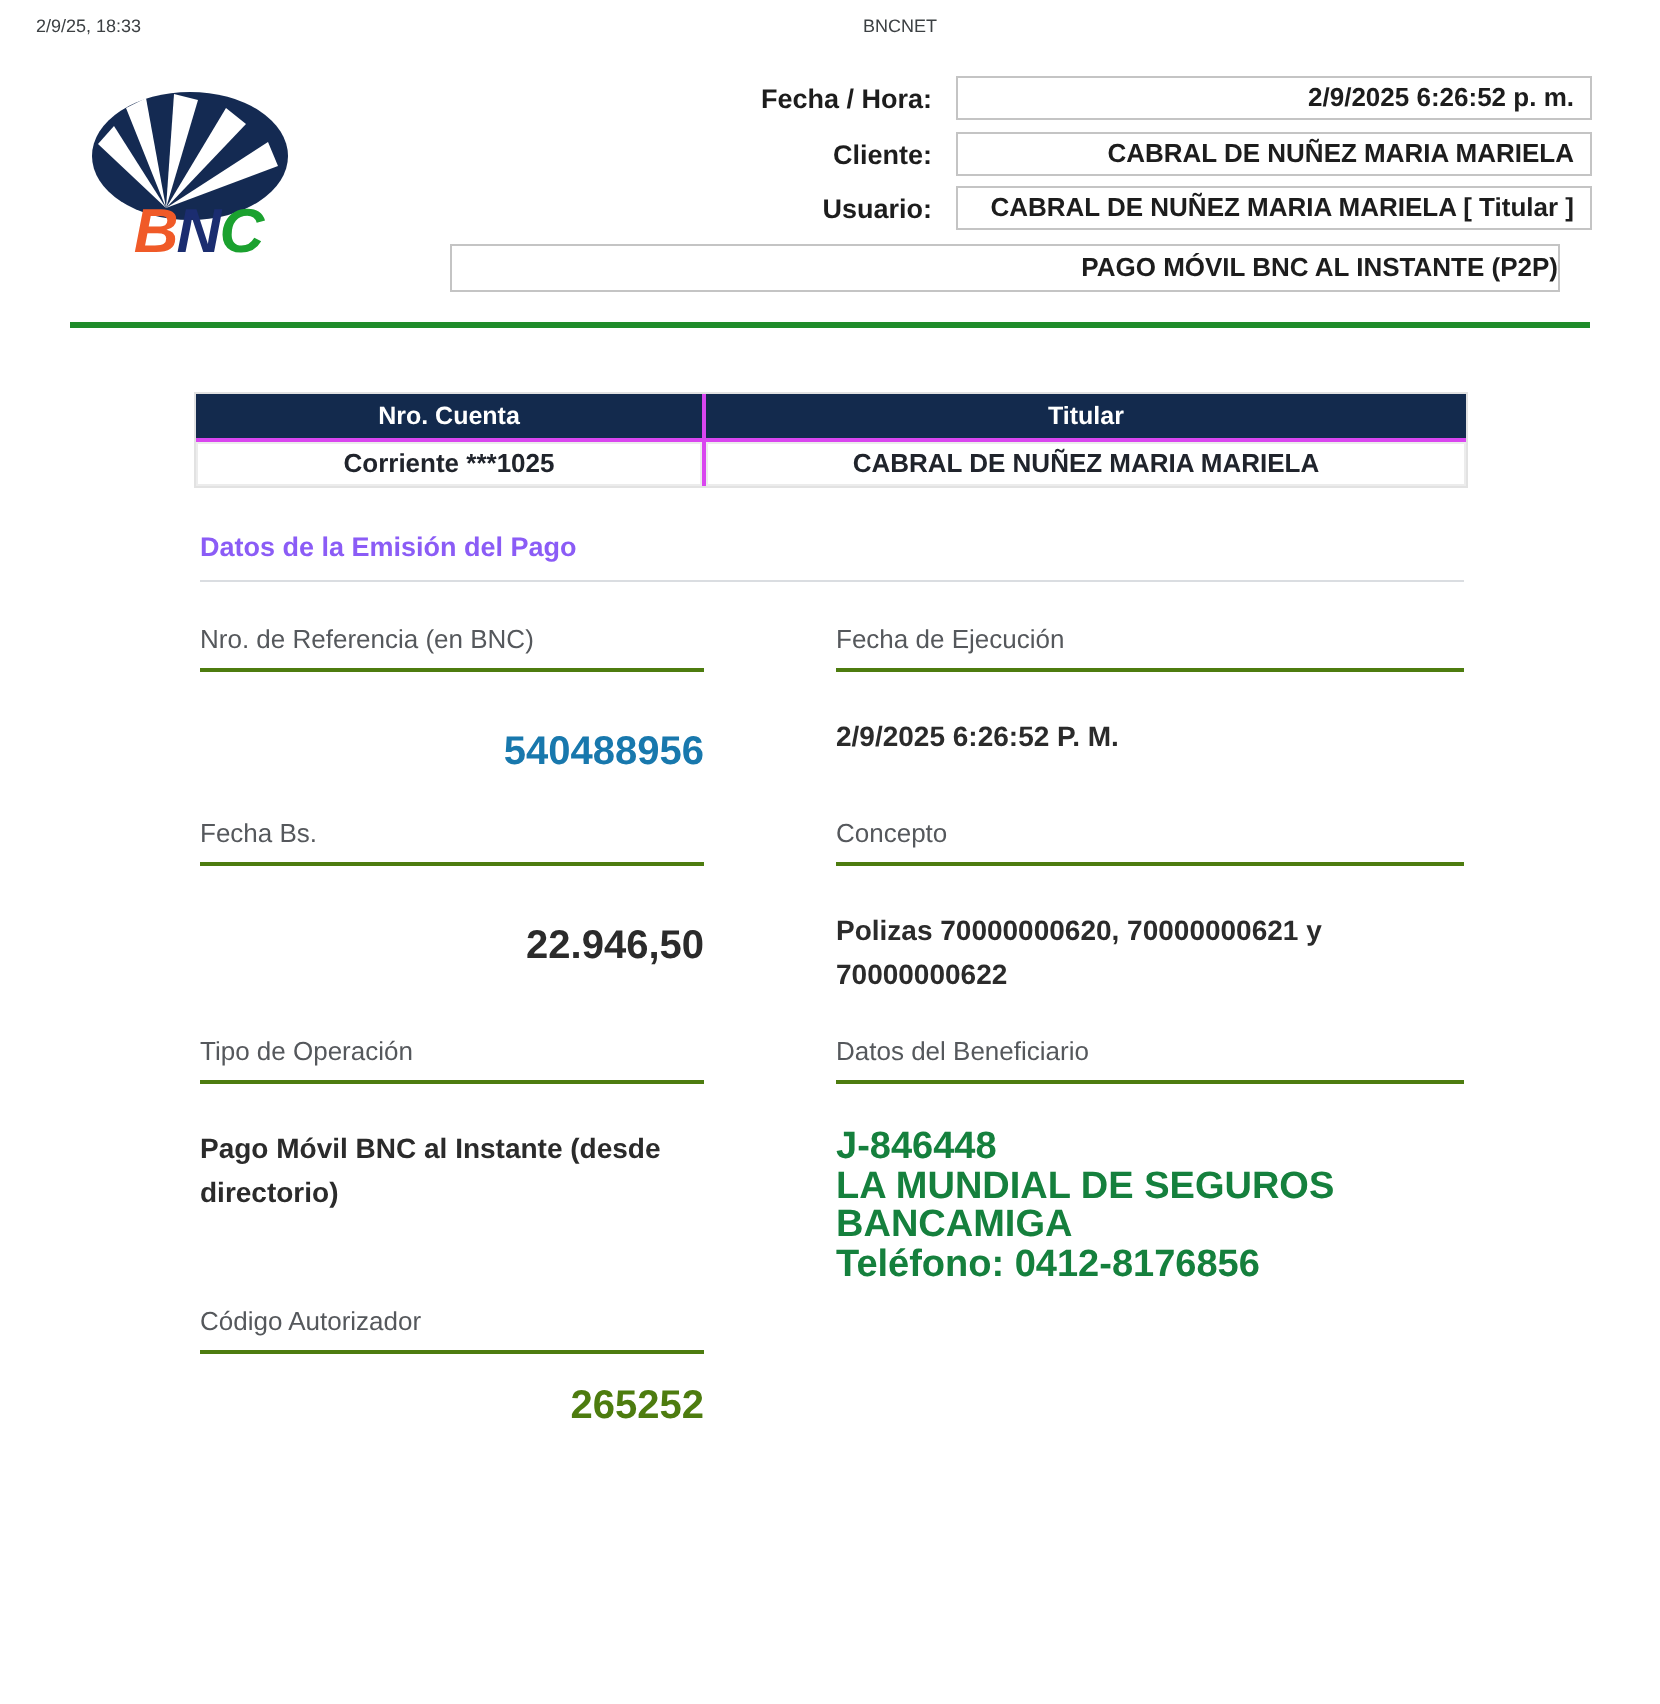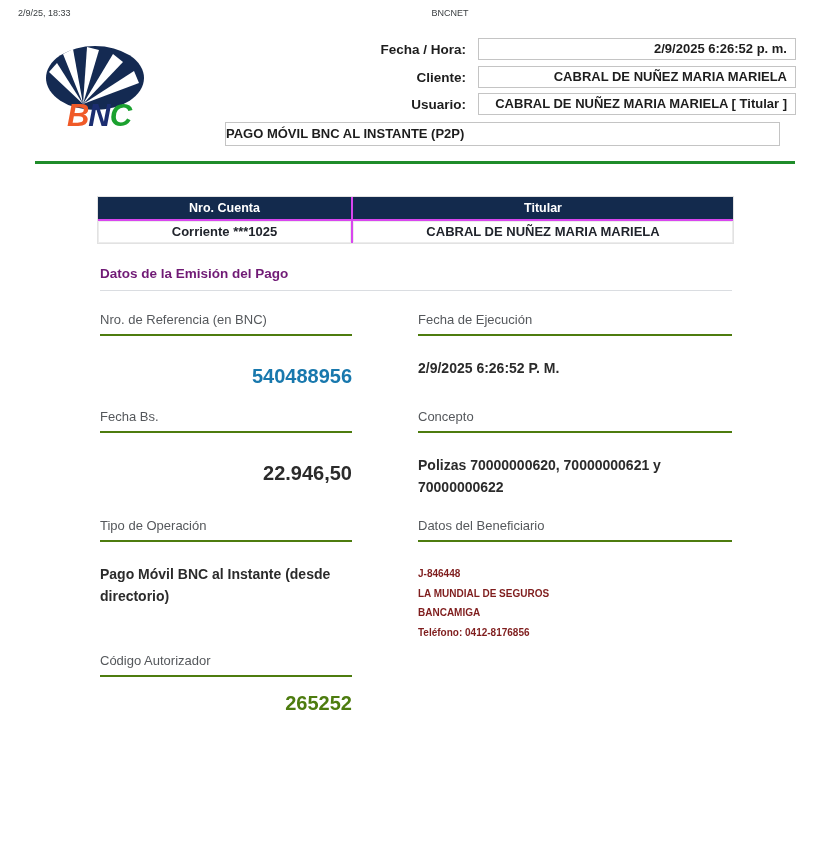--- a/index.html
+++ b/index.html
@@ -22,46 +22,46 @@
   .logo-b{color:#f05a28;}
   .logo-n{color:#1b2d70;}
   .logo-c{color:#1ba12f;}
 
   
   .hdr-row{position:absolute;left:280px;width:516px;height:22px;display:flex;align-items:center;}
   .hdr-row .lbl{width:186px;text-align:right;font-weight:bold;font-size:13.5px;color:#1d1d1d;padding-right:12px;flex:none;}
   .hdr-row .box{flex:1;border:1px solid #c4c4c4;height:20px;line-height:20px;text-align:right;
     padding:0 8px;font-weight:bold;font-size:13px;color:#1d1d1d;background:#fff;white-space:nowrap;overflow:hidden;}
   .trx-box{position:absolute;left:225px;top:122px;width:553px;height:22px;border:1px solid #c4c4c4;
-    line-height:22px;text-align:left;font-weight:bold;font-size:13px;color:#1d1d1d;background:#fff;}
+    line-height:22px;text-align:right;font-weight:bold;font-size:13px;color:#1d1d1d;background:#fff;}
   .green-rule{position:absolute;left:35px;top:161px;width:760px;height:3px;background:#1f8c2a;}
 
   
   .acct-table{position:absolute;left:97px;top:196px;width:635px;border:1px solid #e2e2e2;background:#ffffff;}
   .acct-grid{display:grid;grid-template-columns:253px 1fr;gap:2px;background:#d946ef;}
   .acct-th{background:#132a4d;color:#ffffff;font-weight:bold;font-size:12.5px;text-align:center;
     height:22px;line-height:22px;}
   .acct-td{background:#ffffff;border:1px solid #ececec;color:#20242c;font-weight:bold;font-size:13px;
     text-align:center;height:20px;line-height:20px;}
 
   
   .section-title{position:absolute;left:100px;top:266px;width:632px;border-bottom:1px solid #dadde1;
-    padding-bottom:9px;font-weight:bold;font-size:13.5px;color:#701a75;}
+    padding-bottom:9px;font-weight:bold;font-size:13.5px;color:#8b5cf6;}
 
   
   .field{position:absolute;}
   .field .flabel{font-size:13px;color:#55585c;padding-bottom:7px;border-bottom:2px solid #4d7c0f;}
   .fval{font-weight:bold;font-size:14px;color:#2b2b2b;line-height:1.55;}
   .fval.big{font-size:20px;line-height:1;}
   .fval.right{text-align:right;}
   .fval.blue{color:#1878ad;}
   .fval.green{color:#4d7c0f;margin-top:16px;}
   .mt-lg{margin-top:30px;}
   .mt-md{margin-top:22px;}
-  .benef-line{font-weight:bold;font-size:10px;color:#7f1d1d;line-height:19.5px;}
+  .benef-line{font-weight:bold;font-size:19px;color:#15803d;line-height:19.5px;}
 
   .f-ref{left:100px;top:312px;width:252px;}
   .f-fecha{left:418px;top:312px;width:314px;}
   .f-monto{left:100px;top:409px;width:252px;}
   .f-concepto{left:418px;top:409px;width:314px;}
   .f-tipo{left:100px;top:518px;width:252px;}
   .f-benef{left:418px;top:518px;width:314px;}
   .f-codigo{left:100px;top:653px;width:252px;}
   .f-tipo .fval{width:262px;}
 </style>

